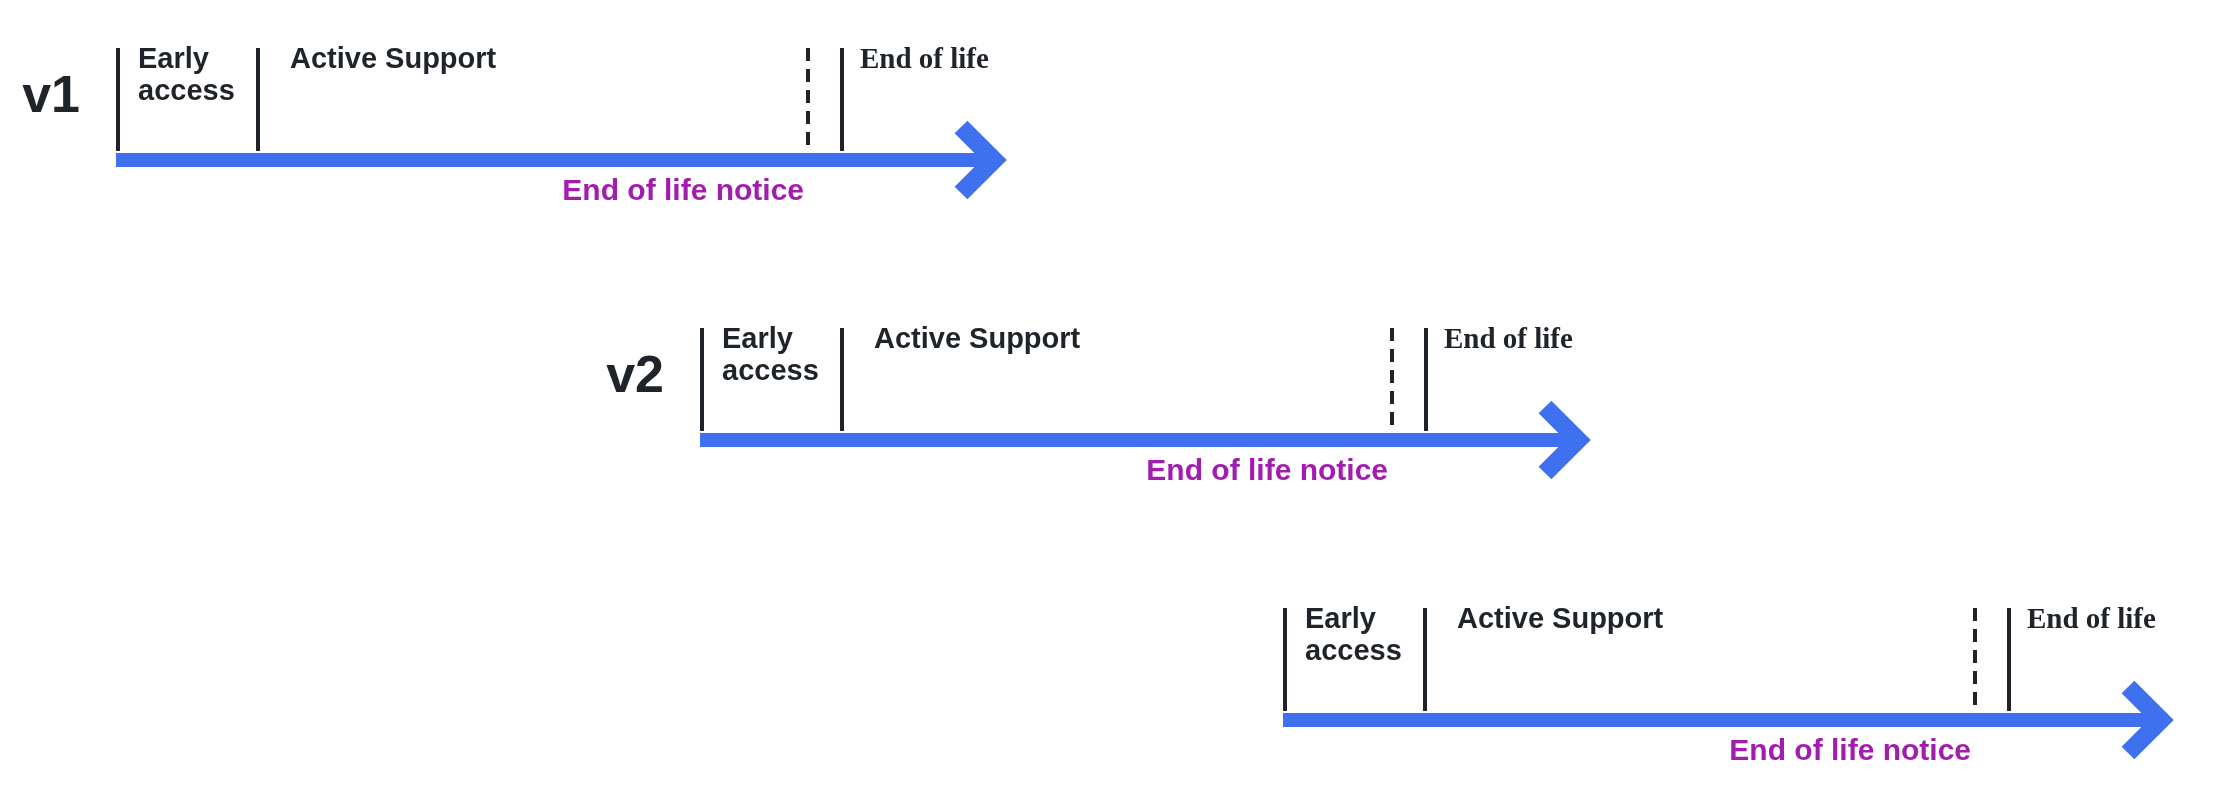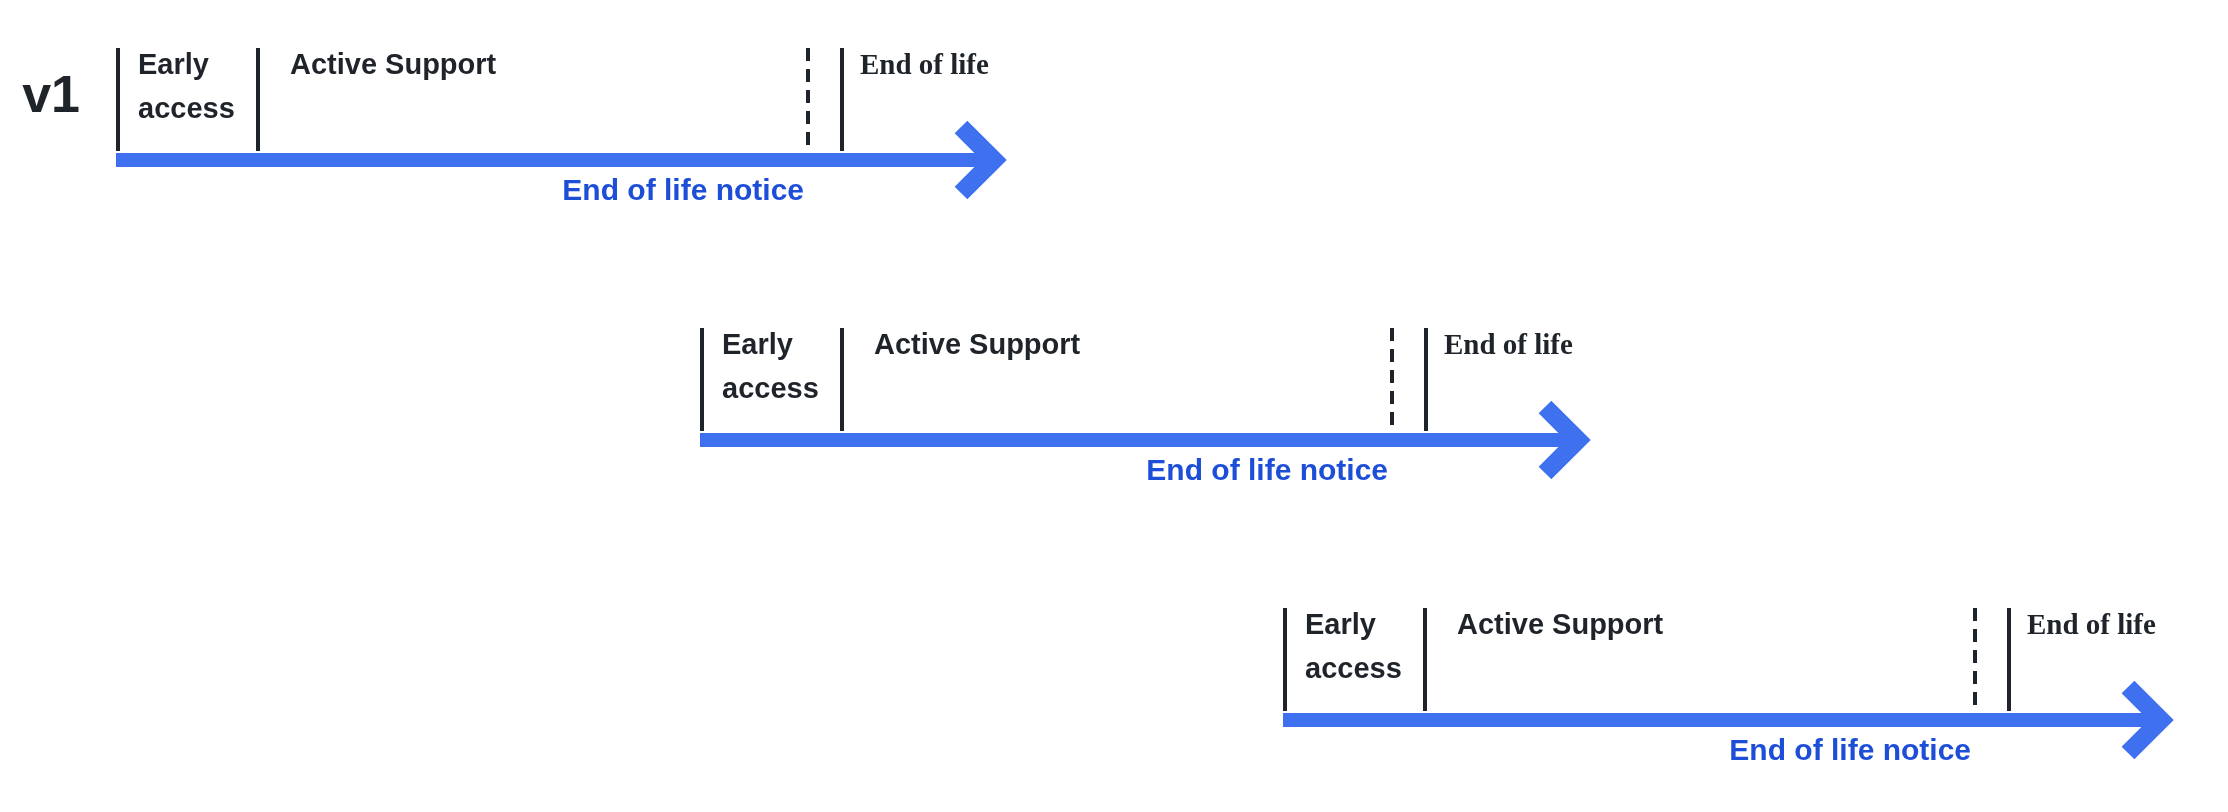--- a/index.html
+++ b/index.html
@@ -54,37 +54,37 @@
     background: repeating-linear-gradient(
       to bottom,
       #1f242b 0px, #1f242b 13px,
       transparent 13px, transparent 21px
     );
   }
   .phase-label {
     position: absolute;
     top: -6px;
     font-size: 29px;
-    line-height: 44px;
+    line-height: 32px;
     font-weight: 700;
     color: #1f242b;
   }
   .phase-early { left: 20px; width: 118px; }
   .phase-active { left: 172px; white-space: nowrap; }
   .phase-eol { left: 742px; white-space: nowrap; font-family: Liberation Serif, serif; }
   .eol-notice {
     position: absolute;
     left: 386px;
     top: 124px;
     width: 300px;
     text-align: right;
     font-size: 30px;
     line-height: 36px;
     font-weight: 700;
-    color: #1d4ed8;
+    color: #a21caf;
     white-space: nowrap;
   }
   .arrow-svg {
     position: absolute;
     left: -8px;
     top: 72px;
     width: 912px;
     height: 80px;
     display: block;
   }
@@ -104,20 +104,21 @@
     <div class="phase-label phase-active">Active Support</div>
     <div class="phase-label phase-eol">End of life</div>
     <div class="eol-notice">End of life notice</div>
     <svg class="arrow-svg" viewBox="0 0 912 80">
       <line x1="6" y1="40" x2="886" y2="40" stroke="#3e70ef" stroke-width="14"></line>
       <path d="M 851 7 L 884 40 L 851 73" fill="none" stroke="#3e70ef" stroke-width="18" stroke-linejoin="miter"></path>
     </svg>
   </div>
 
   <div class="timeline row-v2">
+    <div class="version-label">v2</div>
     <div class="tick t-start"></div>
     <div class="tick t-active"></div>
     <div class="tick t-dashed"></div>
     <div class="tick t-end"></div>
     <div class="phase-label phase-early">Early access</div>
     <div class="phase-label phase-active">Active Support</div>
     <div class="phase-label phase-eol">End of life</div>
     <div class="eol-notice">End of life notice</div>
     <svg class="arrow-svg" viewBox="0 0 912 80">
       <line x1="6" y1="40" x2="886" y2="40" stroke="#3e70ef" stroke-width="14"></line>

